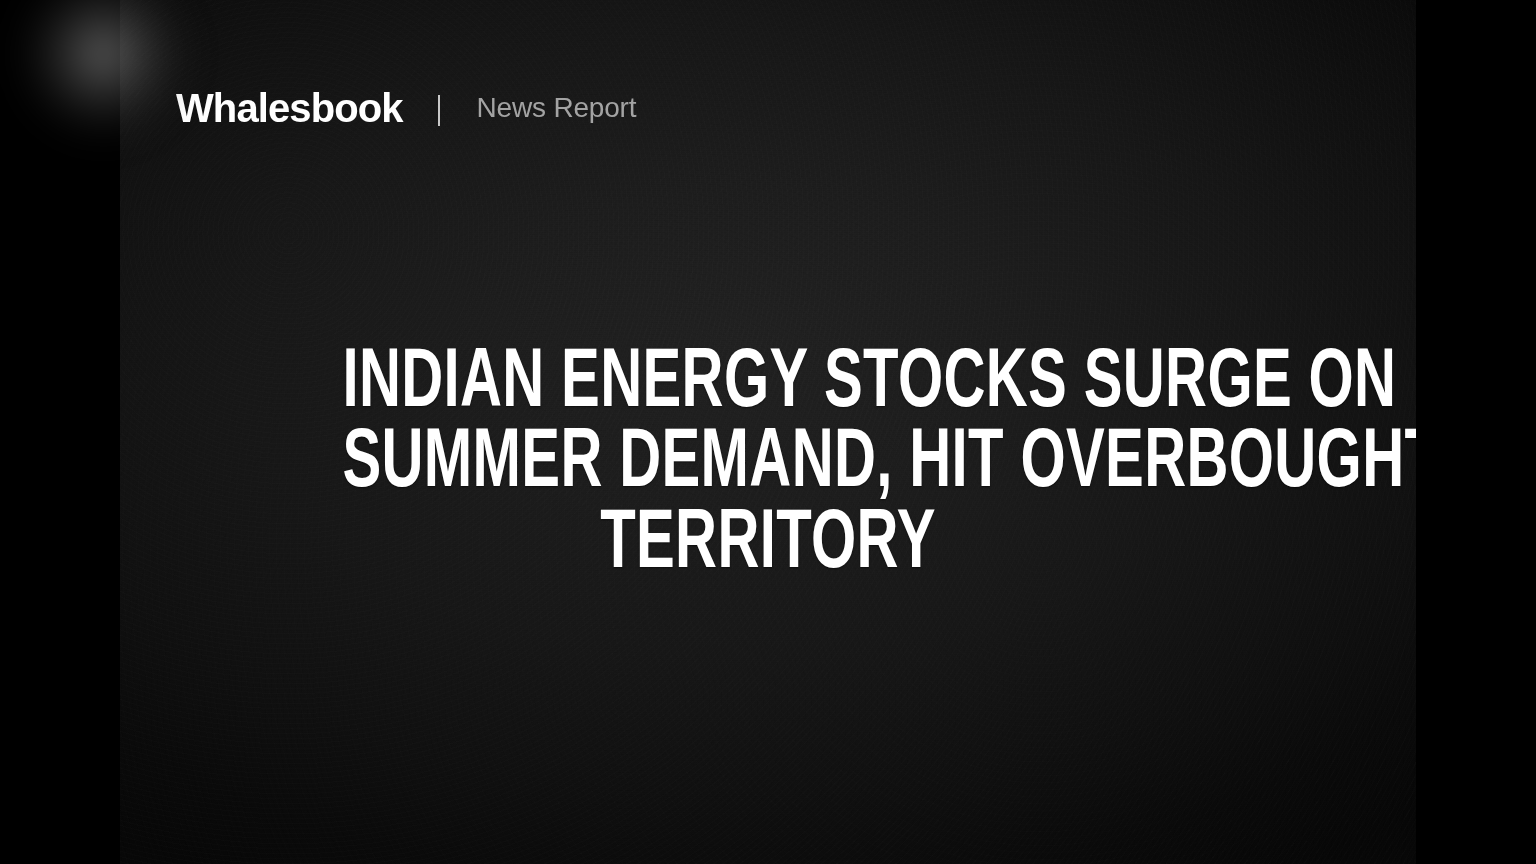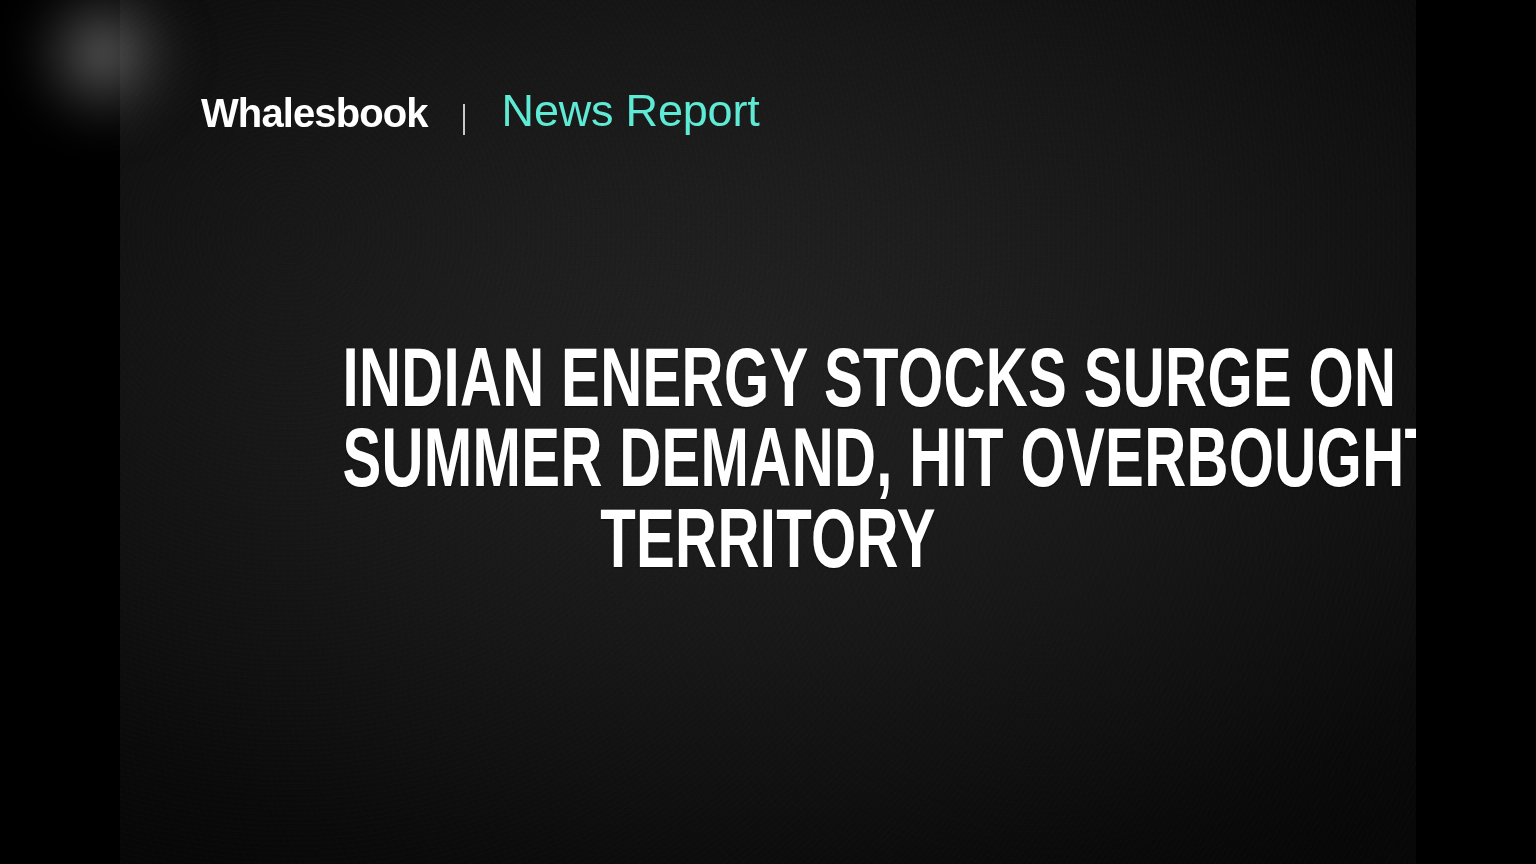--- a/index.html
+++ b/index.html
@@ -110,24 +110,24 @@
 
   #panel .content {
     position: absolute;
     inset: 0;
     z-index: 5;
   }
 
   
   #brand {
     position: absolute;
-    left: 81px;
+    left: 56px;
     top: 88px;
     display: flex;
-    align-items: flex-end;
+    align-items: center;
     white-space: nowrap;
     line-height: 1;
     gap: 28px;
   }
 
   #brand .brand-name {
     font-size: 40px;
     font-weight: 700;
     color: #ffffff;
     letter-spacing: -0.9px;
@@ -137,23 +137,23 @@
     display: inline-block;
     width: 2px;
     height: 31px;
     background: #c9c9c9;
     margin: 0 9px 0 7px;
     position: relative;
     top: 2px;
   }
 
   #brand .brand-kicker {
-    font-size: 45px;
+    font-size: 28px;
     font-weight: 400;
-    color: #5eead4;
+    color: #a3a3a3;
     letter-spacing: -0.2px;
   }
 
   
   #headline {
     position: absolute;
     left: 0;
     right: 0;
     top: 282px;
     text-align: center;

